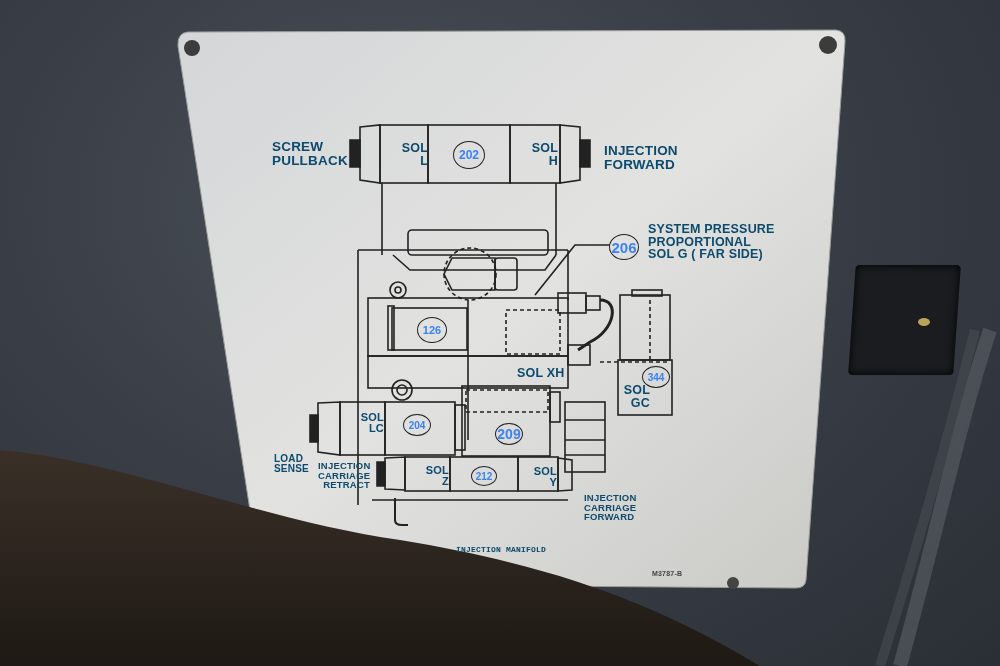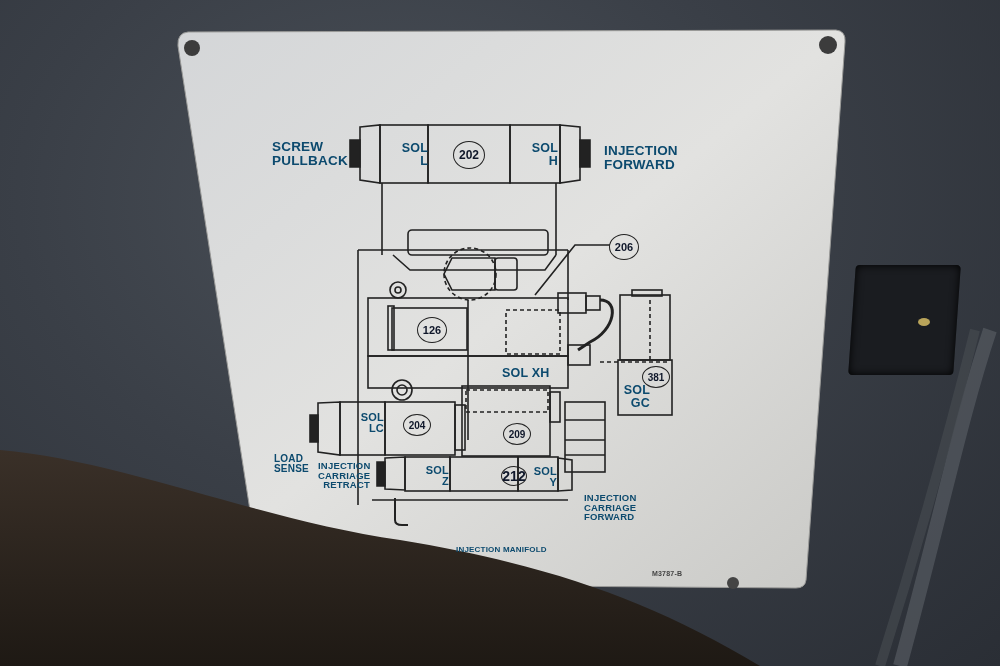--- a/index.html
+++ b/index.html
@@ -9,21 +9,21 @@
   .scene{position:absolute;inset:0;}
   .plate{position:absolute;left:0;top:0;width:1000px;height:666px;}
   .plate svg{position:absolute;left:0;top:0;}
   .label{position:absolute;font-family:"Liberation Sans", sans-serif;font-weight:bold;color:#0c4a6e;
     line-height:1.0;letter-spacing:0.2px;white-space:pre-line;}
   .lbl-sm{font-size:10px;}
   .lbl-md{font-size:12.5px;}
   .lbl-lg{font-size:13.5px;}
   .center{text-align:right;}
   .circle-num{position:absolute;border:1.6px solid #222;border-radius:50%;
-    display:flex;align-items:center;justify-content:center;font-weight:bold;color:#0f172a;
+    display:flex;align-items:center;justify-content:center;font-weight:bold;color:#3b82f6;
     font-family:"Liberation Sans", sans-serif;background:transparent;}
   .switch-box{position:absolute;left:852px;top:265px;width:105px;height:110px;
     background:#1a1c20;border-radius:4px;transform:skewX(-4deg);box-shadow:inset 0 0 8px #000;}
   .indicator{position:absolute;left:918px;top:318px;width:12px;height:8px;border-radius:50%;background:#b9a45a;}
 </style>
 </head>
 <body>
 
 <div class="scene">
 
@@ -125,46 +125,49 @@
 PULLBACK</div>
     <div class="label lbl-lg" style="left:604px;top:144px;">INJECTION
 FORWARD</div>
 
     <div class="label lbl-md center" style="left:382px;top:142px;width:46px;">SOL
 L</div>
     <div class="circle-num" style="left:453px;top:141px;width:30px;height:26px;font-size:12px;">202</div>
     <div class="label lbl-md center" style="left:512px;top:142px;width:46px;">SOL
 H</div>
 
-    <div class="circle-num" style="left:609px;top:234px;width:28px;height:24px;font-size:11px;text-align:center;">206</div>
+    <div class="label lbl-md" style="left:648px;top:223px;">SYSTEM PRESSURE
+PROPORTIONAL
+SOL G ( FAR SIDE)</div>
+    <div class="circle-num" style="left:609px;top:234px;width:28px;height:24px;font-size:15px;text-align:center;">206</div>
 
     <div class="circle-num" style="left:417px;top:317px;width:28px;height:24px;font-size:11px;">126</div>
-    <div class="label lbl-md" style="left:502px;top:367px;">SOL XH</div>
+    <div class="label lbl-md" style="left:517px;top:367px;">SOL XH</div>
 
-    <div class="circle-num" style="left:642px;top:366px;width:26px;height:20px;font-size:10px;">381</div>
+    <div class="circle-num" style="left:642px;top:366px;width:26px;height:20px;font-size:10px;">344</div>
     <div class="label lbl-md center" style="left:618px;top:384px;width:32px;">SOL
 GC</div>
 
     <div class="label lbl-sm" style="left:274px;top:410px;margin-top:44px;">LOAD
 SENSE</div>
     <div class="label lbl-sm center" style="left:342px;top:412px;width:42px;font-size:11px;">SOL
 LC</div>
     <div class="circle-num" style="left:403px;top:414px;width:26px;height:20px;font-size:10px;text-align:center;">204</div>
 
-    <div class="circle-num" style="left:495px;top:423px;width:26px;height:20px;font-size:10px;margin-left:8px;">209</div>
+    <div class="circle-num" style="left:495px;top:423px;width:26px;height:20px;font-size:14px;">209</div>
 
     <div class="label lbl-sm center" style="left:318px;top:461px;width:52px;font-size:9.5px;">INJECTION
 CARRIAGE
 RETRACT</div>
     <div class="label lbl-sm center" style="left:407px;top:465px;width:42px;font-size:11px;">SOL
 Z</div>
-    <div class="circle-num" style="left:471px;top:466px;width:24px;height:18px;font-size:14px;margin-left:30px;">212</div>
+    <div class="circle-num" style="left:471px;top:466px;width:24px;height:18px;font-size:10px;">212</div>
     <div class="label lbl-sm center" style="left:519px;top:466px;width:38px;font-size:11px;">SOL
 Y</div>
 
     <div class="label lbl-sm" style="left:584px;top:493px;font-size:9.5px;">INJECTION
 CARRIAGE
 FORWARD</div>
 
-    <div class="label" style="left:456px;top:546px;font-size:8px;">INJECTION MANIFOLD</div>
+    <div class="label" style="left:456px;top:546px;font-size:8px;font-family:Liberation Mono, monospace;">INJECTION MANIFOLD</div>
     <div class="label" style="left:652px;top:570px;font-size:7px;color:#444;">M3787-B</div>
   </div>
 </div>
 
 </body></html>

